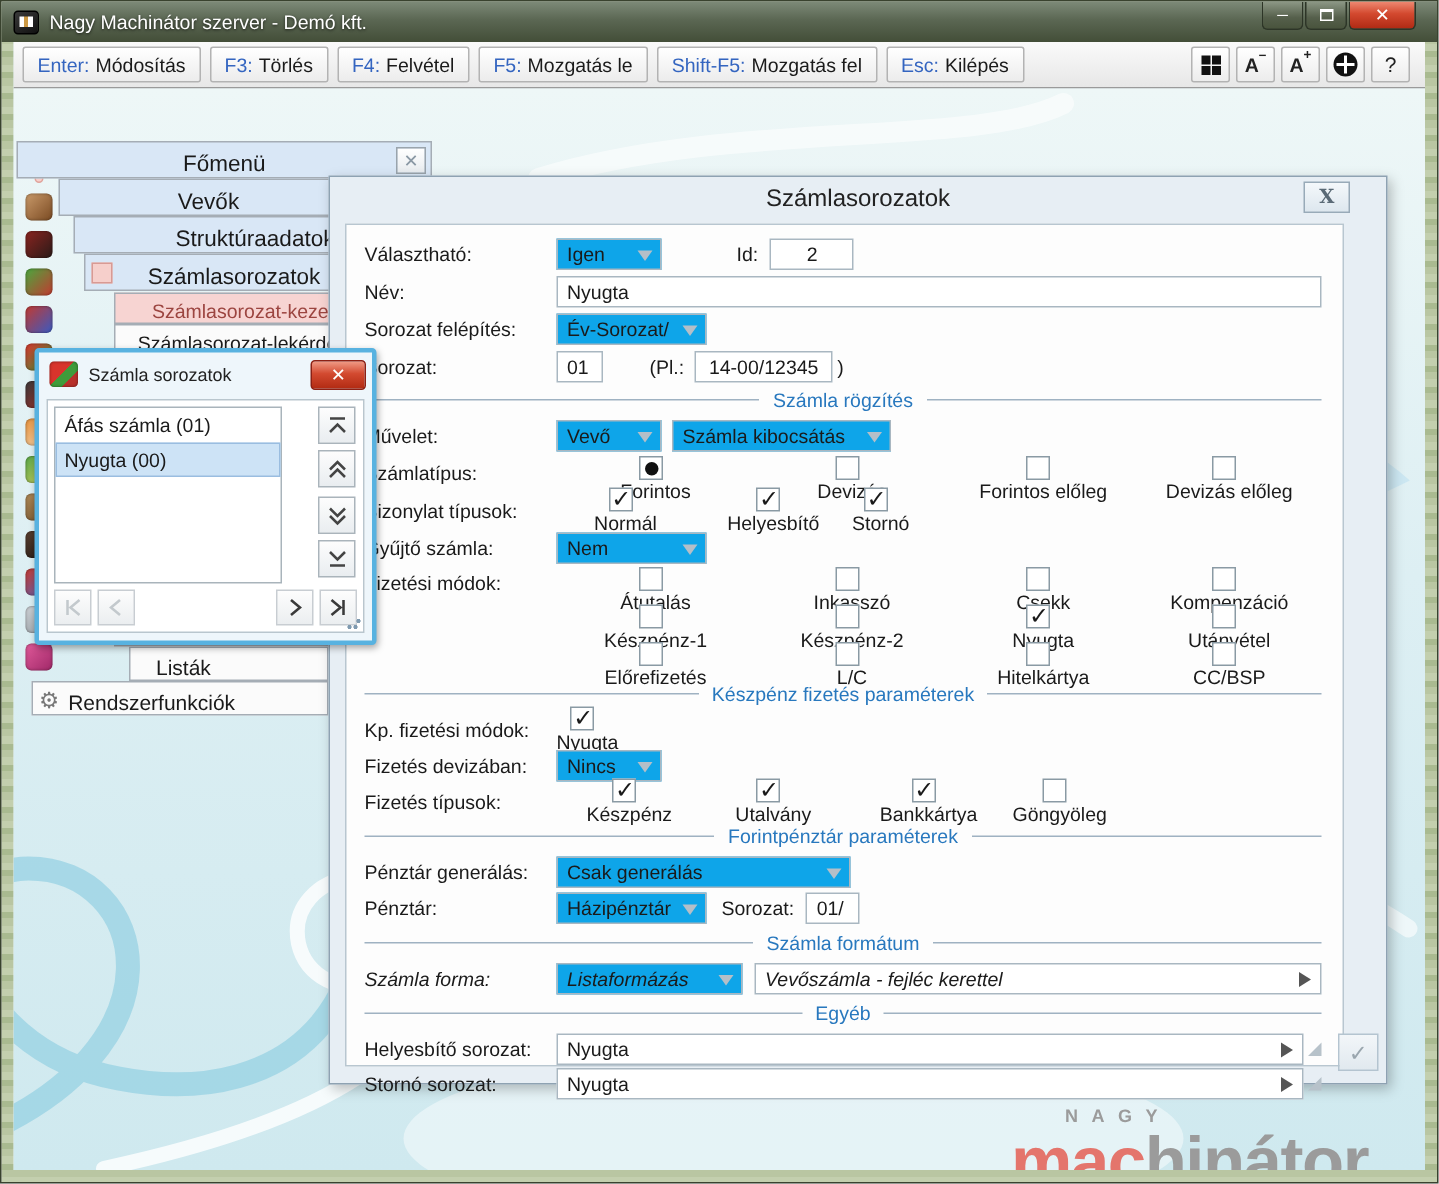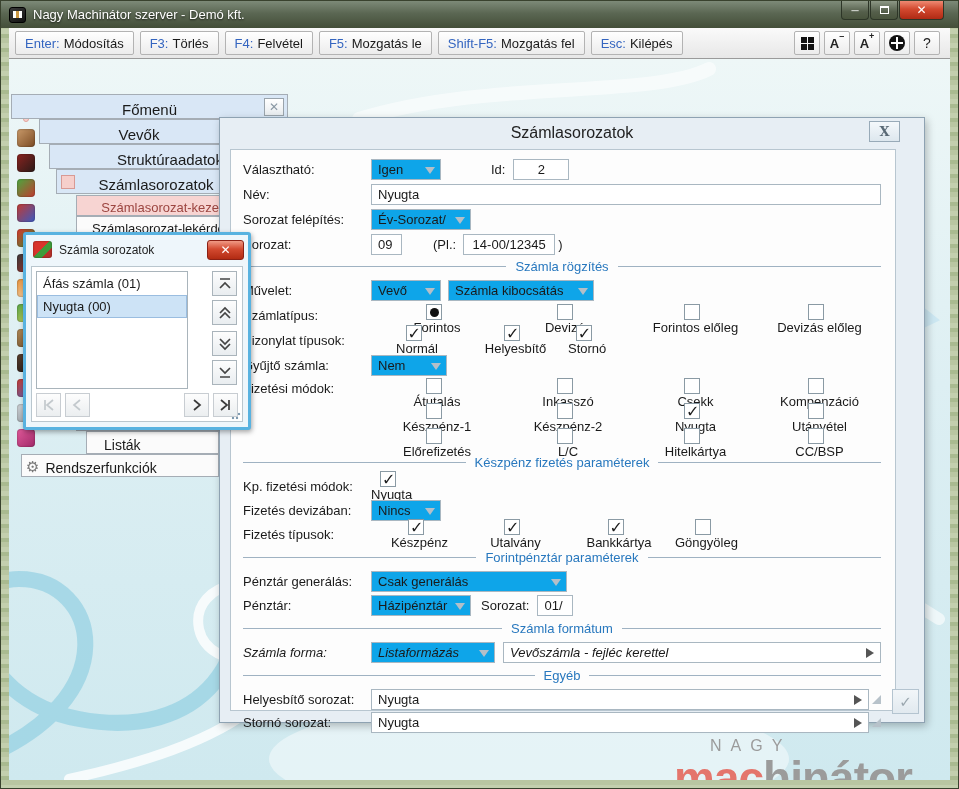--- a/index.html
+++ b/index.html
@@ -137,21 +137,21 @@
   .arrow-field:after{content:"";position:absolute;right:6px;top:5px;
      border-top:5px solid transparent;border-bottom:5px solid transparent;border-left:8px solid #555;}
   .corner-tri{width:0;height:0;border-bottom:9px solid #b7c2ca;border-left:9px solid transparent;
      margin-left:3px;flex:none;}
   .ok-btn{position:absolute;right:5px;bottom:8px;width:27px;height:25px;border:1px solid #b4c4d0;
      background:linear-gradient(180deg,#f2f6f9,#e1e9ef);color:#9aa6ae;font-size:15px;font-weight:bold;
      display:flex;align-items:center;justify-content:center;}
 
   
   .logo{position:absolute;right:38px;top:678px;text-align:left;}
-  .logo-top{padding-left:36px;font-size:16px;font-weight:normal;letter-spacing:9px;color:#9b9b9b;}
+  .logo-top{padding-left:36px;font-size:12px;font-weight:bold;letter-spacing:9px;color:#9b9b9b;}
   .logo-main{font-size:46px;font-weight:bold;letter-spacing:-1px;line-height:1.0;color:#9b9b9b;}
   .logo-main .p1{color:#e4756c;}
 
   
   svg.chev{display:block;}
 </style>
 </head>
 <body>
 
 <div class="frame">
@@ -304,21 +304,21 @@
           <div class="row">
             <span class="lbl">Sorozat felépítés:</span>
             <span class="dd" style="width:100px;">
                 <span>Év-Sorozat/</span>
               </span>
           </div>
 
           <div class="row" style="margin-bottom:1px;">
             <span class="lbl">Sorozat:</span>
             <span class="txt" style="width:31px;">
-                <span>09</span>
+                <span>01</span>
               </span>
             <span style="margin-left:31px;">(Pl.:</span>
             <span class="txt center" style="width:92px;margin-left:7px;">
                 <span>14-00/12345</span>
               </span>
             <span style="margin-left:3px;">)</span>
           </div>
 
           <div class="sep">
             <span class="ln"></span>
@@ -369,21 +369,21 @@
                 <span>Helyesbítő</span>
               </span>
             <span class="cb checked">
                 <span class="box"></span>
                 <span>Stornó</span>
               </span>
           </div>
 
           <div class="row" style="margin-bottom:2px;">
             <span class="lbl">Gyűjtő számla:</span>
-            <span class="dd" style="width:76px;">
+            <span class="dd" style="width:100px;">
                 <span>Nem</span>
               </span>
           </div>
 
           <div class="row" style="height:72px;align-items:flex-start;margin-bottom:2px;">
             <span class="lbl" style="padding-top:3px;">Fizetési módok:</span>
             <span class="cbgrid">
               <span class="cb">
                   <span class="box"></span>
                   <span>Átutalás</span>

